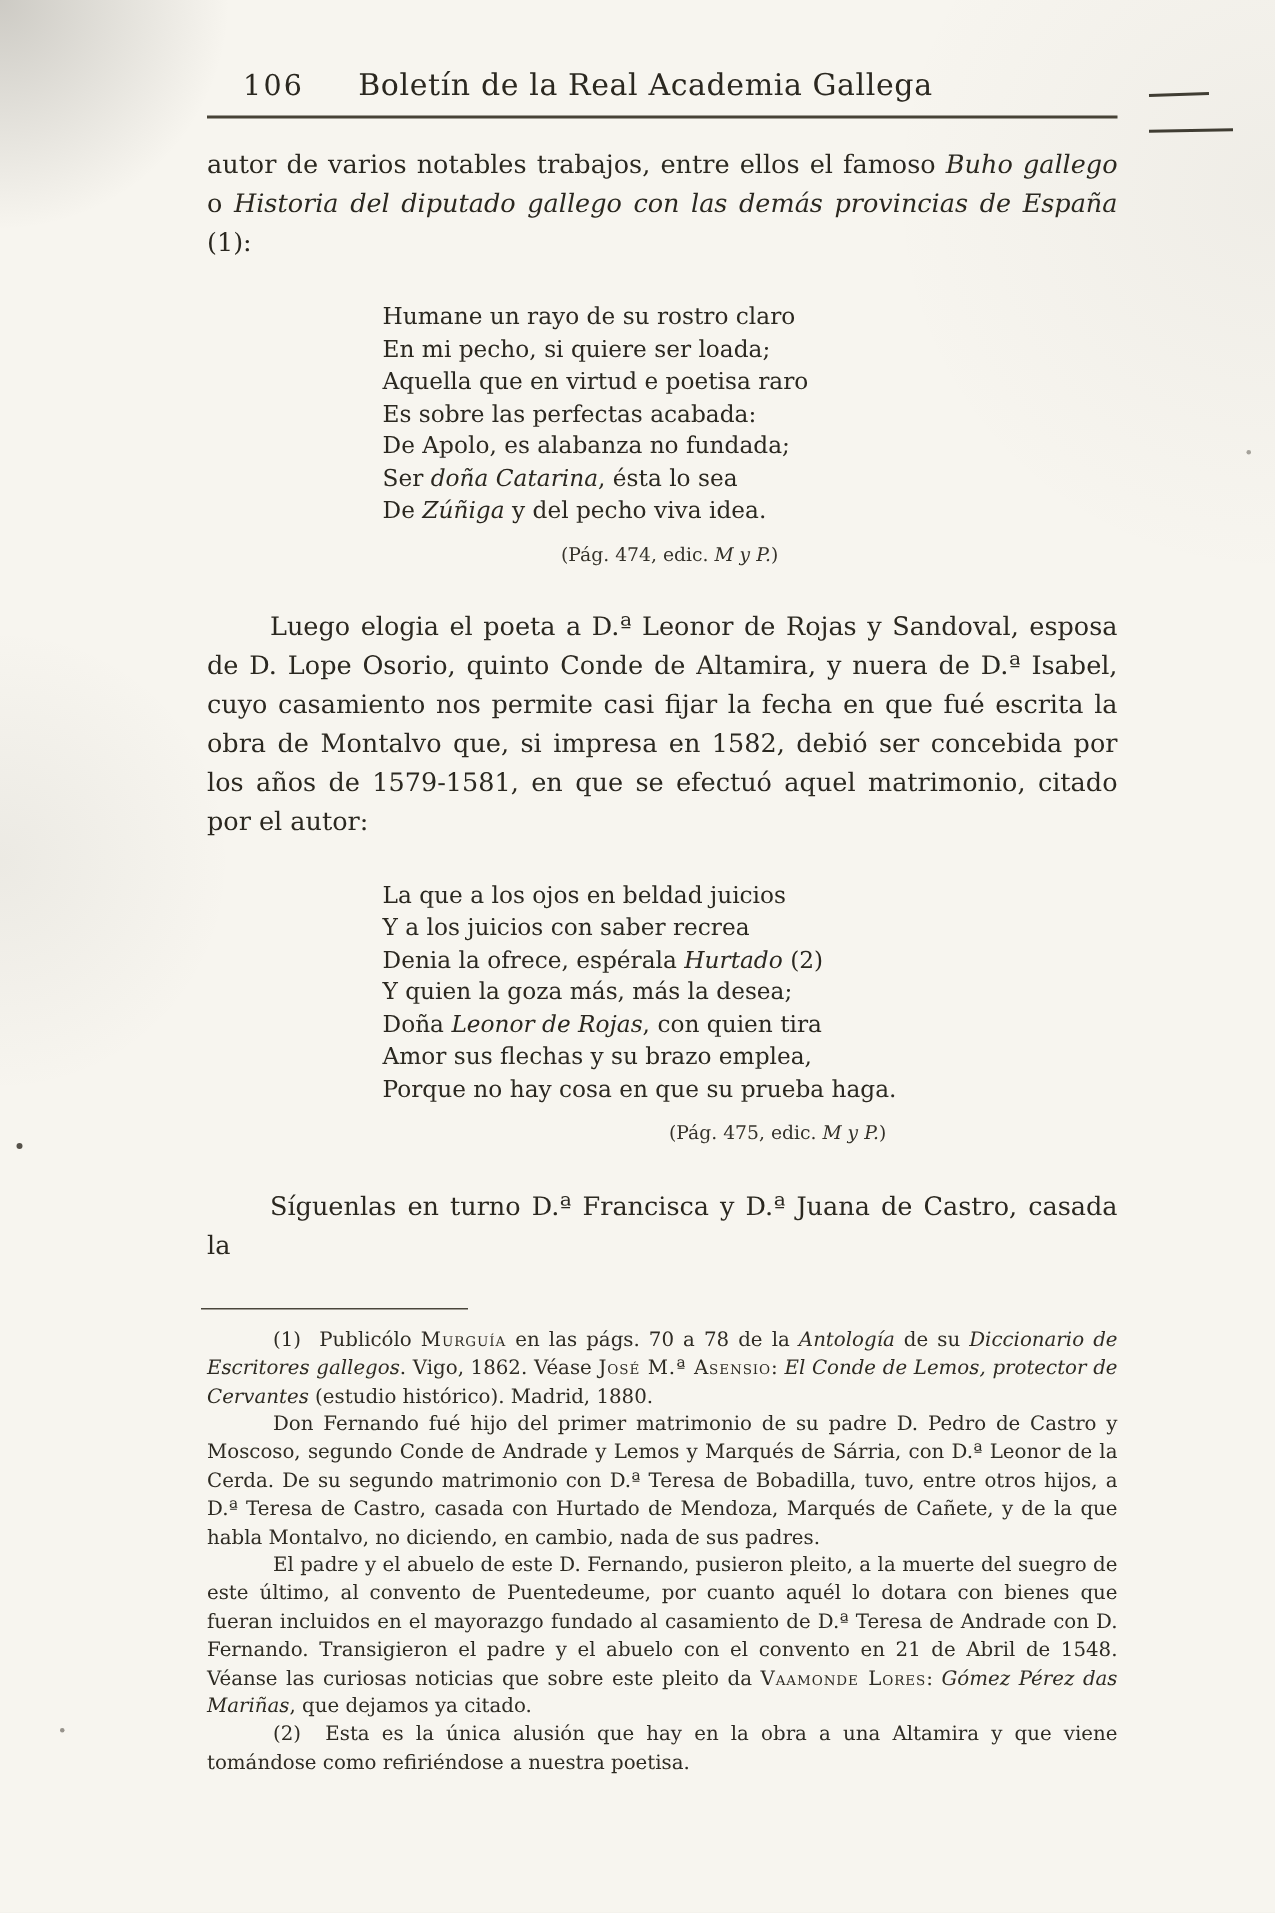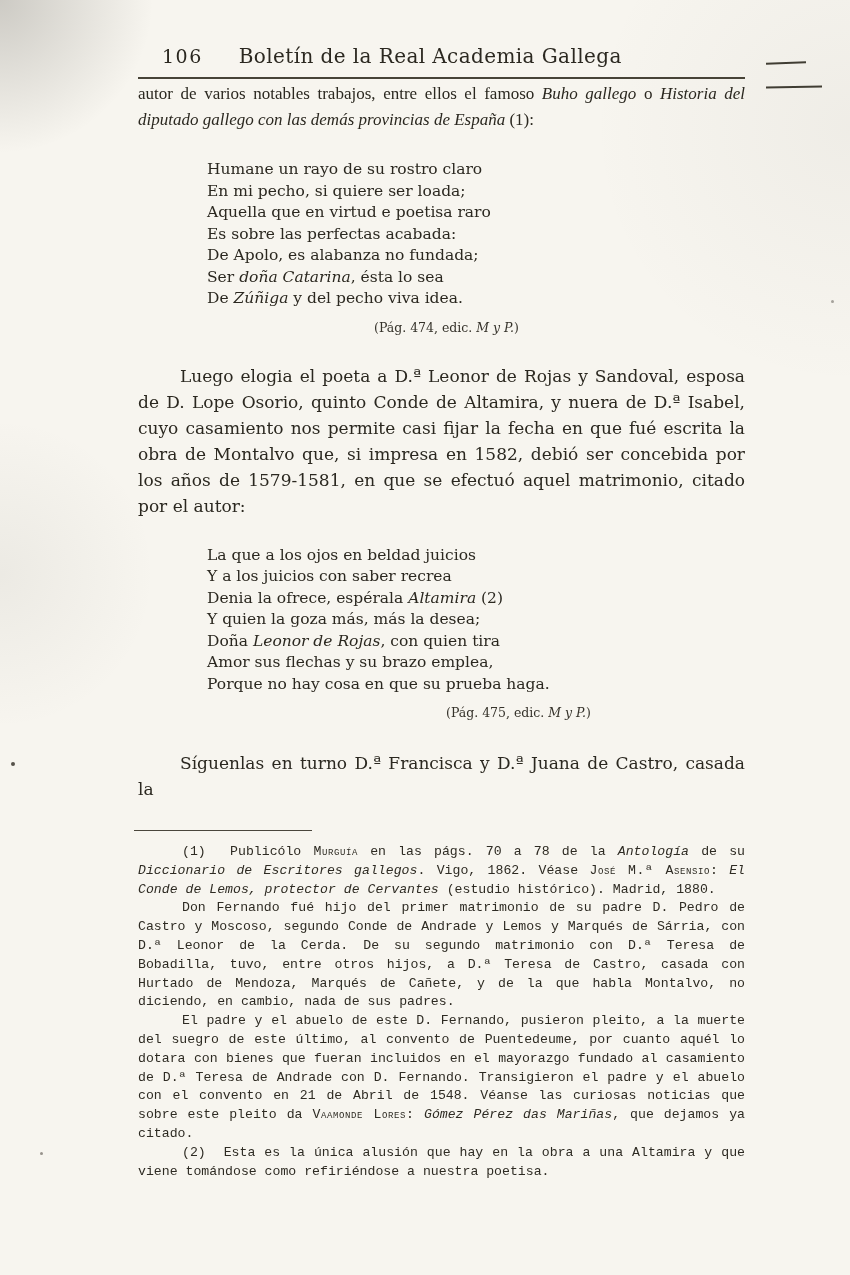--- a/index.html
+++ b/index.html
@@ -24,37 +24,37 @@
   .header {
     display: flex;
     align-items: baseline;
     gap: 36px;
     padding: 0 4px 9px 24px;
     border-bottom: 2px solid #474337;
   }
   .page-num { font-size: 19px; letter-spacing: 1.5px; text-align: center; }
   .journal-title { font-size: 20px; font-weight: normal; letter-spacing: 0.4px; }
   .body-par { font-size: 17px; line-height: 26px; text-align: justify; }
-  .intro { margin-top: 2px; font-family: Liberation Serif, serif; }
+  .intro { margin-top: 18px; }
   .par-indent { text-indent: 42px; }
   .par-2 { margin-top: 28px; }
   .par-3 { margin-top: 30px; }
-  .poem { margin: 26px 0 0 69px; font-size: 15.5px; line-height: 21.5px; }
+  .poem { margin: 26px 0 0 117px; font-size: 15.5px; line-height: 21.5px; }
   .poem-line { white-space: nowrap; }
   .attribution { font-size: 12.5px; margin-top: 10px; color: #35322a; }
   .attr-1 { margin-left: 236px; }
   .attr-2 { margin-left: 308px; }
   .it { font-style: italic; }
   .sc { font-variant: small-caps; letter-spacing: 0.6px; }
   .fn-rule {
     width: 178px; height: 1px;
     background: #4a463c;
     margin: 28px 0 12px -4px;
   }
-  .footnotes { font-size: 13.2px; line-height: 18.8px; text-align: justify; color: #2e2b23; font-family: Liberation Mono, monospace; }
+  .footnotes { font-size: 13.2px; line-height: 18.8px; text-align: justify; color: #2e2b23; }
   .footnote { text-indent: 44px; }
   
   .dash { position: absolute; background: #403d33; height: 2px; }
   .dash-1 { top: 62px; right: 44px; width: 40px; transform: rotate(-2deg); }
   .dash-2 { top: 86px; right: 28px; width: 56px; transform: rotate(-1deg); }
   .speck { position: absolute; background: #56524a; border-radius: 50%; }
   .speck-1 { left: 11px; top: 762px; width: 4px; height: 4px; }
   .speck-2 { left: 40px; top: 1152px; width: 3px; height: 3px; opacity: .6; }
   .speck-3 { right: 16px; top: 300px; width: 3px; height: 3px; opacity: .5; }
 </style>
@@ -79,21 +79,21 @@
       <div class="poem-line"><span>Ser </span><span class="it">doña Catarina</span><span>, ésta lo sea</span></div>
       <div class="poem-line"><span>De </span><span class="it">Zúñiga</span><span> y del pecho viva idea.</span></div>
     </div>
   <div class="attribution attr-1"><span>(Pág. 474, edic. </span><span class="it">M y P.</span><span>)</span></div>
 
   <p class="body-par par-indent par-2">Luego elogia el poeta a D.ª Leonor de Rojas y Sandoval, esposa de D. Lope Osorio, quinto Conde de Altamira, y nuera de D.ª Isabel, cuyo casamiento nos permite casi fijar la fecha en que fué escrita la obra de Montalvo que, si impresa en 1582, debió ser concebida por los años de 1579-1581, en que se efectuó aquel matrimonio, citado por el autor:</p>
 
   <div class="poem">
       <div class="poem-line"><span>La que a los ojos en beldad juicios</span></div>
       <div class="poem-line"><span>Y a los juicios con saber recrea</span></div>
-      <div class="poem-line"><span>Denia la ofrece, espérala </span><span class="it">Altamira</span><span> (2)</span></div>
+      <div class="poem-line"><span>Denia la ofrece, espérala </span><span class="it">Hurtado</span><span> (2)</span></div>
       <div class="poem-line"><span>Y quien la goza más, más la desea;</span></div>
       <div class="poem-line"><span>Doña </span><span class="it">Leonor de Rojas</span><span>, con quien tira</span></div>
       <div class="poem-line"><span>Amor sus flechas y su brazo emplea,</span></div>
       <div class="poem-line"><span>Porque no hay cosa en que su prueba haga.</span></div>
     </div>
   <div class="attribution attr-2"><span>(Pág. 475, edic. </span><span class="it">M y P.</span><span>)</span></div>
 
   <p class="body-par par-indent par-3">Síguenlas en turno D.ª Francisca y D.ª Juana de Castro, casada la</p>
 
   <div class="fn-rule"></div>

